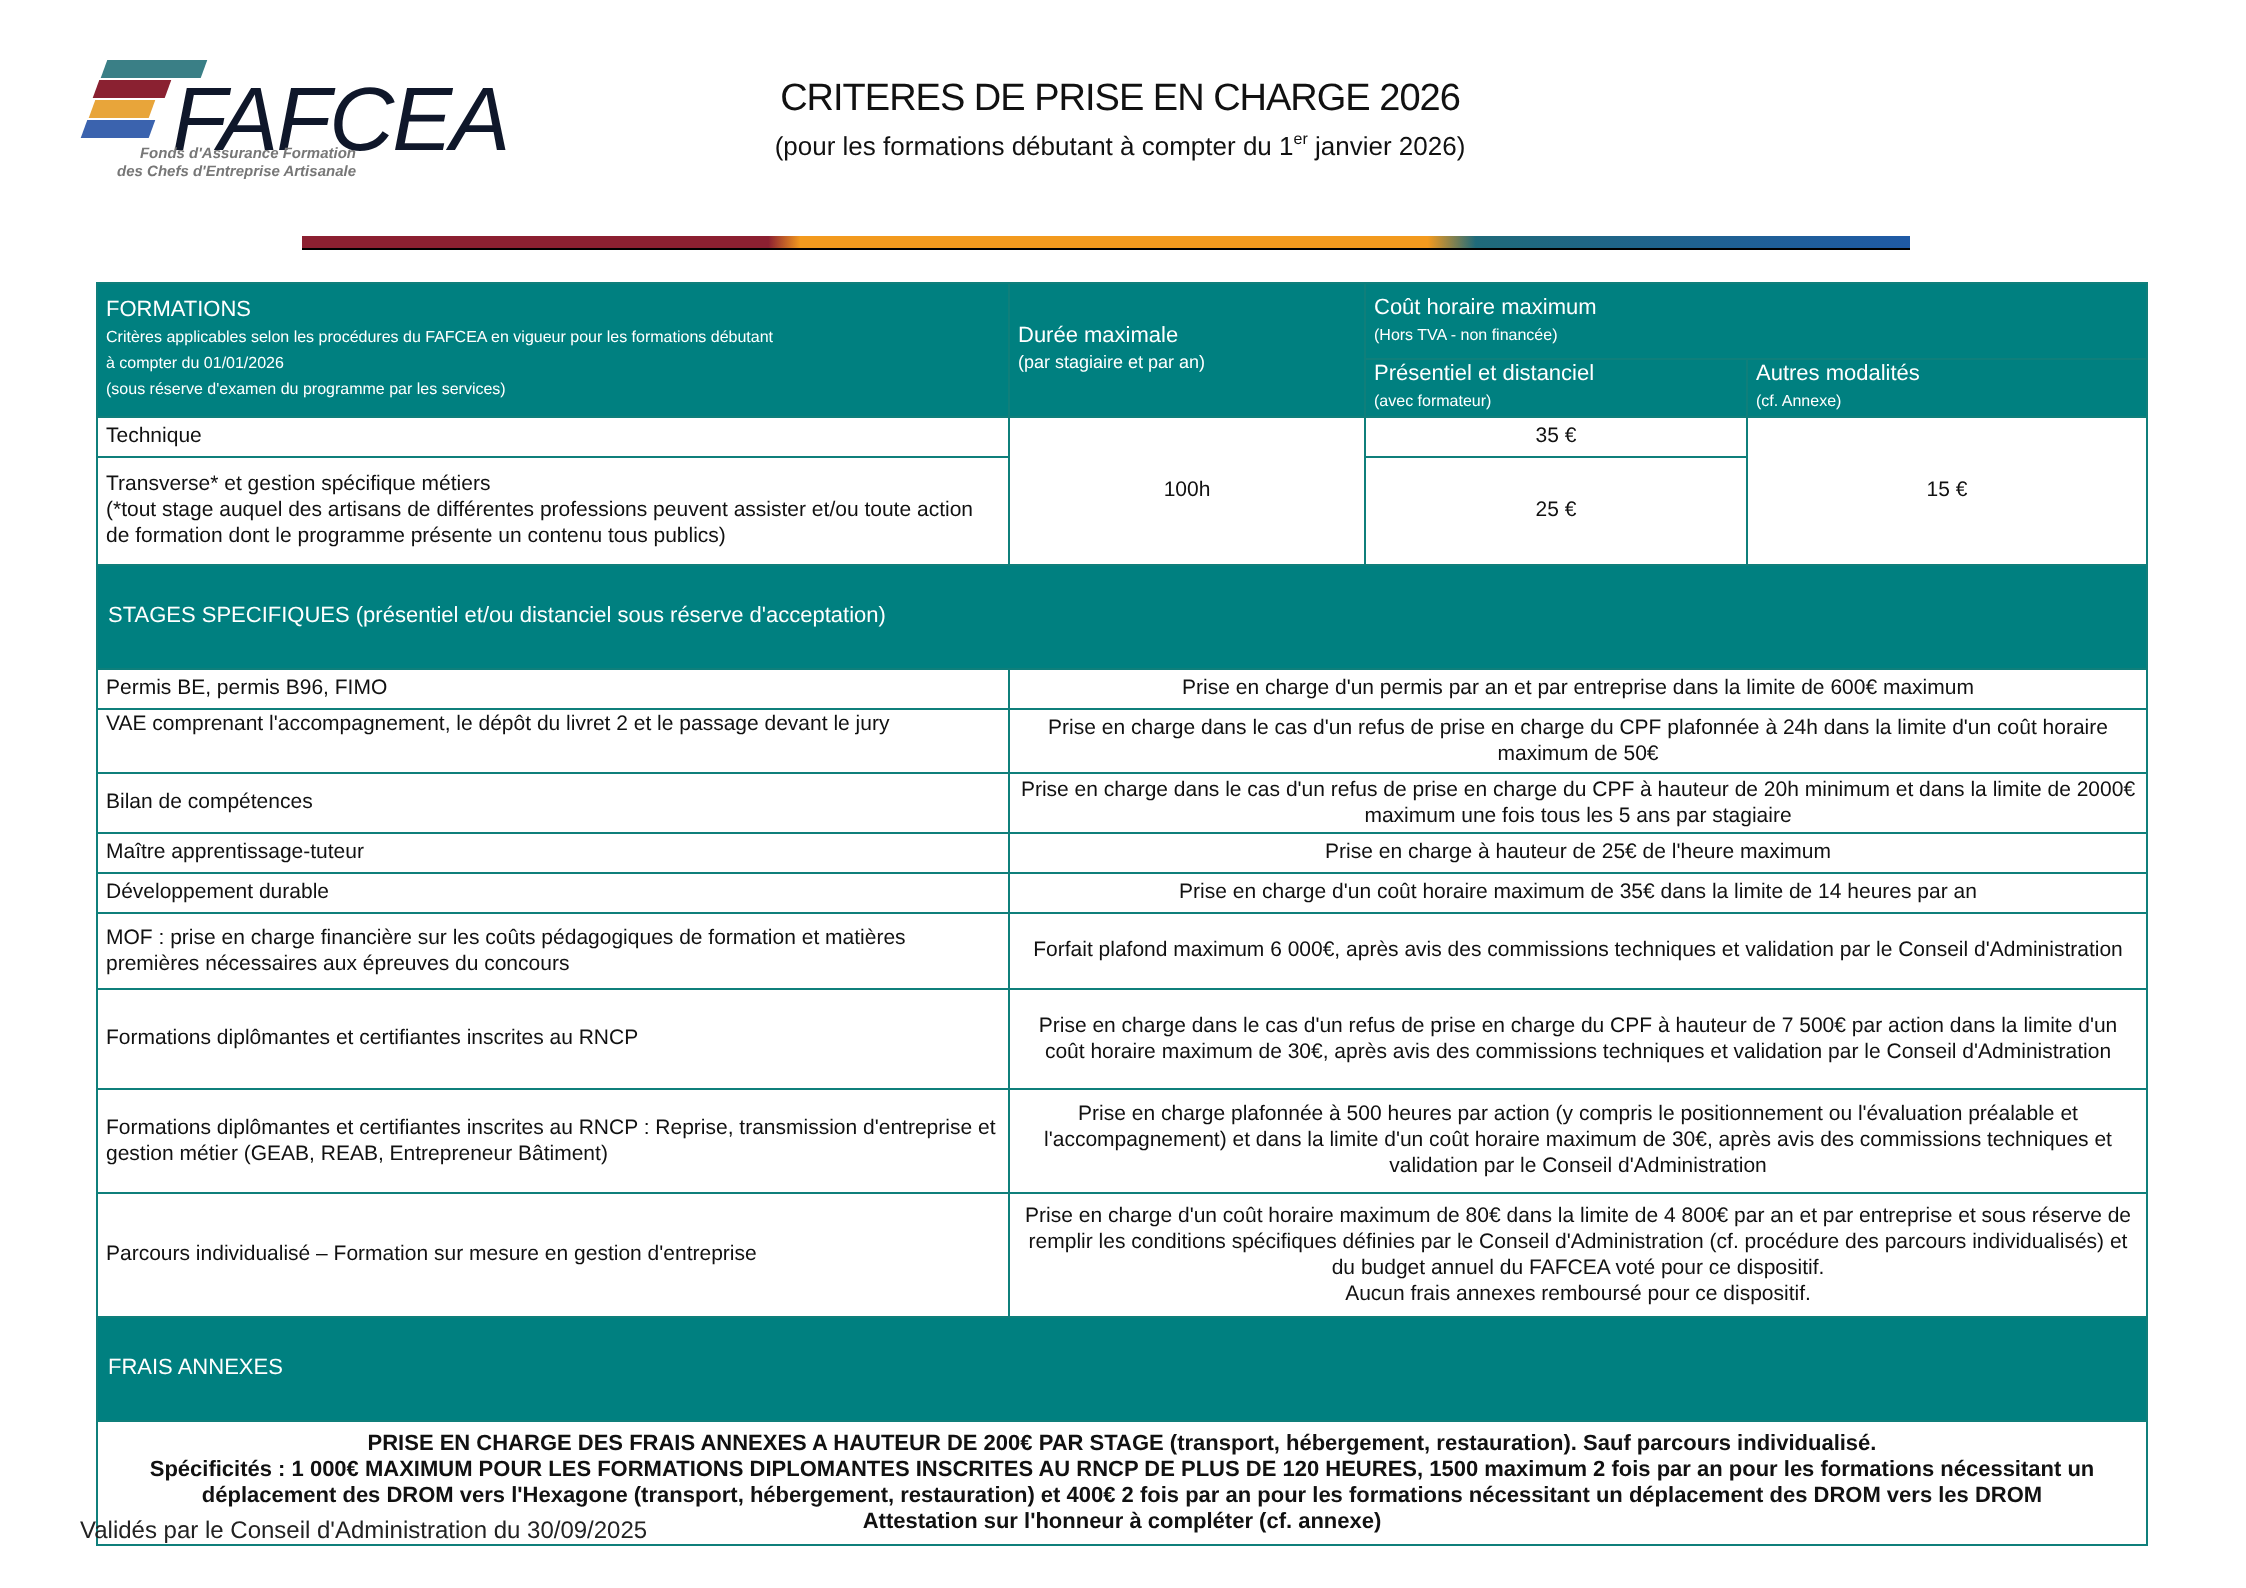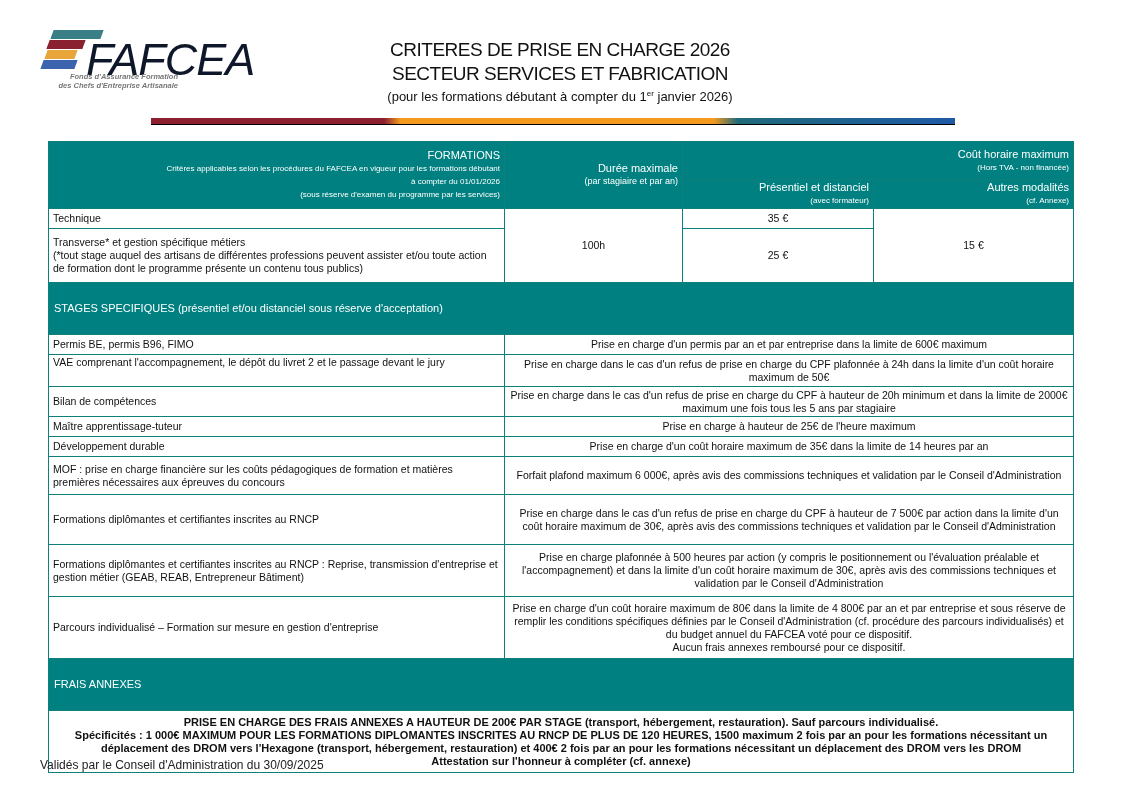--- a/index.html
+++ b/index.html
@@ -12,21 +12,21 @@
   .logo .b4 { left: 4px; top: 32px; width: 34px; background: #3b63ae; }
   .logo .word { position: absolute; left: 28px; top: 6px; font-size: 45px; font-style: italic; font-weight: normal; letter-spacing: -1px; color: #0f172a; font-family: "Liberation Sans", sans-serif; margin-left: 20px; }
   .logo .sub { position: absolute; left: 10px; top: 44px; width: 130px; font-size: 7.5px; font-style: italic; font-weight: bold; color: #777; text-align: right; line-height: 9px; }
   .title { position: absolute; left: 330px; top: 38px; width: 460px; text-align: center; font-weight: normal; }
   .title .t1 { font-size: 19px; line-height: 24px; letter-spacing: -0.5px; }
   .title .t2 { font-size: 13px; line-height: 16px; }
   .title sup { font-size: 8px; }
   .band { position: absolute; left: 151px; top: 118px; width: 804px; height: 6px; background: linear-gradient(90deg, #8c2031 0%, #8c2031 29%, #f39a1e 31%, #f39a1e 70%, #1f6a7a 73%, #1f5aa6 100%); border-bottom: 1px solid #000; }
   table { position: absolute; left: 48px; top: 141px; width: 1025px; border-collapse: collapse; table-layout: fixed; font-size: 10.5px; }
   td { border: 1px solid #0f7f7b; padding: 1px 4px; vertical-align: middle; line-height: 13px; }
-  .h { background: #008080; color: #fff; text-align: right; }
+  .h { background: #008080; color: #fff; text-align: left; }
   .h .big { font-size: 11px; }
   .h .small { font-size: 8px; }
   .sec { background: #008080; color: #fff; font-size: 11px; padding: 19px 5px; }
   .c { text-align: center; margin-top: 36px; }
   .l b, .sec b { font-weight: normal; }
   .annex { text-align: center; font-weight: bold; font-size: 11px; }
   .footer { position: absolute; left: 40px; top: 758px; font-size: 12px; color: #222; }
 </style>
 </head>
 <body>
@@ -38,21 +38,20 @@
   <div class="bar b4"></div>
   <div class="word">FAFCEA</div>
   <div class="sub">
     <div>Fonds d'Assurance Formation</div>
     <div>des Chefs d'Entreprise Artisanale</div>
   </div>
 </div>
 
 <div class="title">
   <div class="t1">CRITERES DE PRISE EN CHARGE 2026</div>
-  <div class="t1">SECTEUR SERVICES ET FABRICATION</div>
   <div class="t2"><span>(pour les formations débutant à compter du 1</span><sup>er</sup><span> janvier 2026)</span></div>
 </div>
 
 <div class="band"></div>
 
 <table>
   <colgroup>
       <col style="width:456px">
       <col style="width:178px">
       <col style="width:191px">

